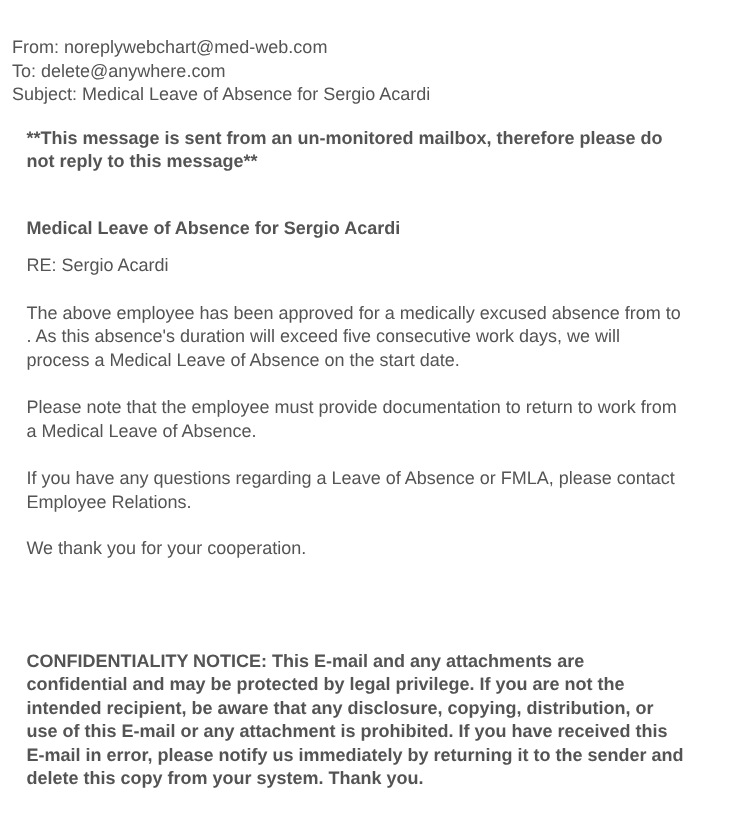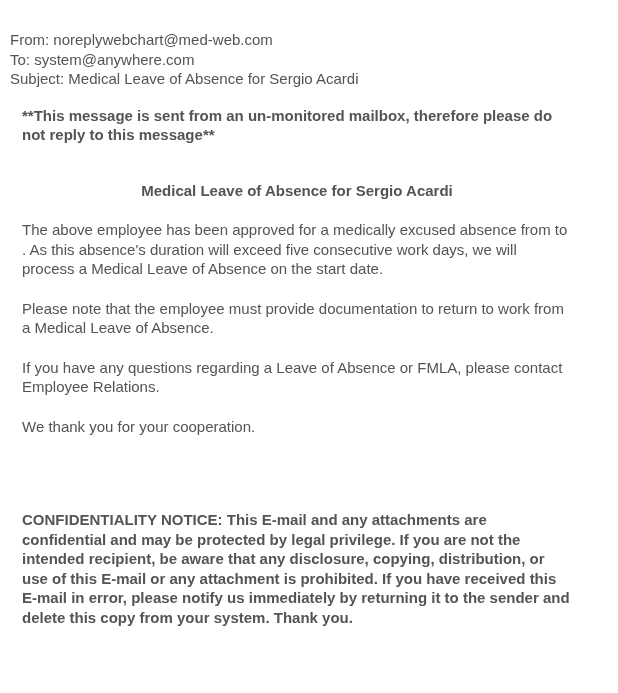--- a/index.html
+++ b/index.html
@@ -27,46 +27,46 @@
   .bold {
     font-weight: bold;
   }
   .warning {
     margin-top: 17px !important;
     margin-bottom: 0 !important;
   }
   .title {
     margin-top: 36px !important;
     margin-bottom: 12px !important;
-    text-align: center;
   }
   .re {
     margin-top: 0 !important;
   }
   .confidentiality {
     margin-top: 74px !important;
     margin-bottom: 0 !important;
     font-weight: bold;
   }
 </style>
 </head>
 <body>
 
 <div class="email-body">
 
   <div class="headers">
     <div>From: noreplywebchart@med-web.com</div>
-    <div>To: system@anywhere.com</div>
+    <div>To: delete@anywhere.com</div>
     <div>Subject: Medical Leave of Absence for Sergio Acardi</div>
   </div>
 
   <p class="warning bold">**This message is sent from an un-monitored mailbox, therefore please do not reply to this message**</p>
 
   <p class="title bold">Medical Leave of Absence for Sergio Acardi</p>
 
+  <p class="re">RE: Sergio Acardi</p>
 
   <p>The above employee has been approved for a medically excused absence from to . As this absence's duration will exceed five consecutive work days, we will process a Medical Leave of Absence on the start date.</p>
 
   <p>Please note that the employee must provide documentation to return to work from a Medical Leave of Absence.</p>
 
   <p>If you have any questions regarding a Leave of Absence or FMLA, please contact Employee Relations.</p>
 
   <p>We thank you for your cooperation.</p>
 
   <p class="confidentiality">CONFIDENTIALITY NOTICE: This E-mail and any attachments are confidential and may be protected by legal privilege. If you are not the intended recipient, be aware that any disclosure, copying, distribution, or use of this E-mail or any attachment is prohibited. If you have received this E-mail in error, please notify us immediately by returning it to the sender and delete this copy from your system. Thank you.</p>

